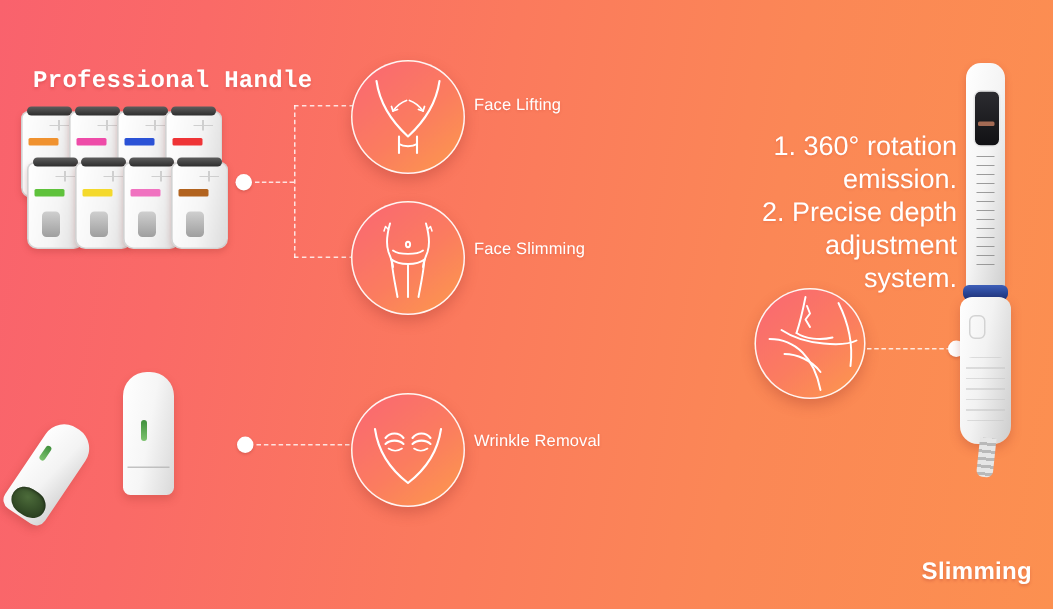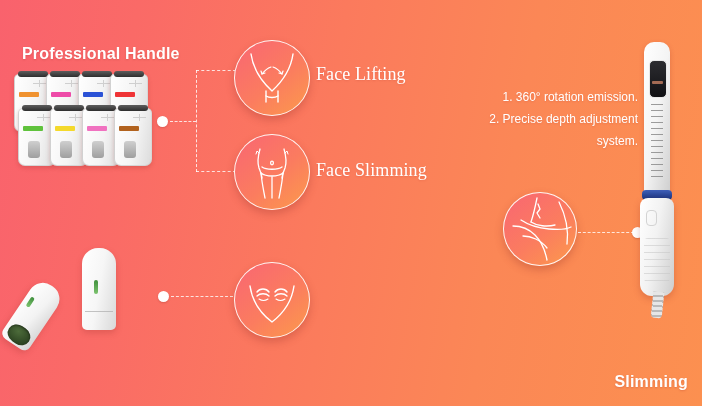--- a/index.html
+++ b/index.html
@@ -12,35 +12,35 @@
     position:relative;width:702px;height:406px;overflow:hidden;
     background:linear-gradient(100deg,#f9626d 0%,#fa6a67 18%,#fb7a5d 45%,#fb8756 70%,#fc9050 100%);
   }
 
   
   .title{
     position:absolute;color:#fff;font-weight:bold;letter-spacing:.2px;
     text-shadow:0 1px 2px rgba(160,40,40,.25);
     white-space:pre;
   }
-  #professional-handle-title{left:22px;top:45px;font-size:16px;}
+  #professional-handle-title{left:22px;top:45px;font-size:16px;font-family:Liberation Mono, monospace;}
   #hifu-handle-title{left:24px;top:352px;font-size:16px;}
   #vaginal-handle-title{right:14px;top:322px;font-size:16px;text-align:right;line-height:24px;}
 
   .feature-label{
-    position:absolute;color:#fff;font-size:18px;letter-spacing:.1px;
-    text-shadow:0 1px 2px rgba(160,40,40,.18);white-space:nowrap;font-family:Liberation Serif, serif;
+    position:absolute;color:#fff;font-size:11px;letter-spacing:.1px;
+    text-shadow:0 1px 2px rgba(160,40,40,.18);white-space:nowrap;
   }
   #label-face-lifting{left:316px;top:64px;}
   #label-body-slimming{left:316px;top:160px;}
   #label-wrinkle-removal{left:316px;top:288px;}
 
   #spec-list{
     position:absolute;left:462px;top:86px;width:176px;
-    color:#fff;font-size:12px;line-height:22px;text-align:right;
+    color:#fff;font-size:18px;line-height:22px;text-align:right;
     text-shadow:0 1px 2px rgba(160,40,40,.18);
   }
   #spec-list .spec-line{display:block;}
 
   
   .conn-dot{
     position:absolute;width:11px;height:11px;border-radius:50%;
     background:#fff;box-shadow:0 1px 2px rgba(150,50,40,.3);
   }
   .dash-h{
@@ -278,20 +278,21 @@
     <svg width="60" height="60" viewBox="0 0 60 60" fill="none" stroke="#ffffff" stroke-width="1.4" stroke-linecap="round" stroke-linejoin="round">
       <path d="M8 16 C10 30, 17 42, 30 52 C43 42, 50 30, 52 16"></path>
       <path d="M15 22 C18 18, 24 18, 27 22"></path>
       <path d="M15 26 C18 23, 24 23, 27 26"></path>
       <path d="M33 22 C36 18, 42 18, 45 22"></path>
       <path d="M33 26 C36 23, 42 23, 45 26"></path>
       <path d="M17 29 C20 31, 23 31, 26 29" stroke-width="1.1"></path>
       <path d="M34 29 C37 31, 40 31, 43 29" stroke-width="1.1"></path>
     </svg>
   </div>
+  <div class="feature-label" id="label-wrinkle-removal">Wrinkle Removal</div>
 
   <div id="spec-list">
     <span class="spec-line">1. 360° rotation emission.</span>
     <span class="spec-line">2. Precise depth adjustment</span>
     <span class="spec-line">system.</span>
   </div>
 
   <div class="icon-circle" id="icon-vaginal">
     <svg width="66" height="66" viewBox="0 0 66 66" fill="none" stroke="#ffffff" stroke-width="1.3" stroke-linecap="round" stroke-linejoin="round">
       <path d="M30 2 C28 12, 26 20, 24 26"></path>

